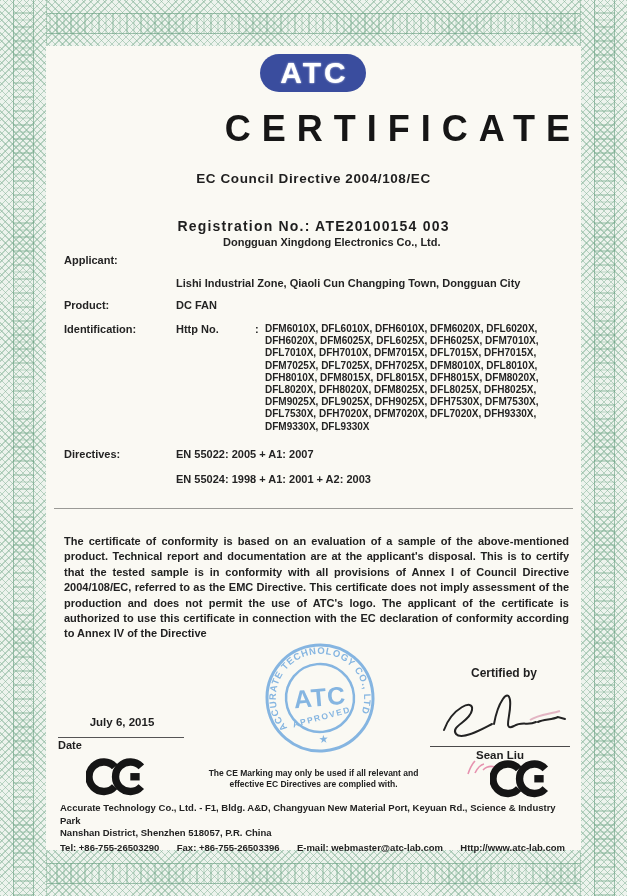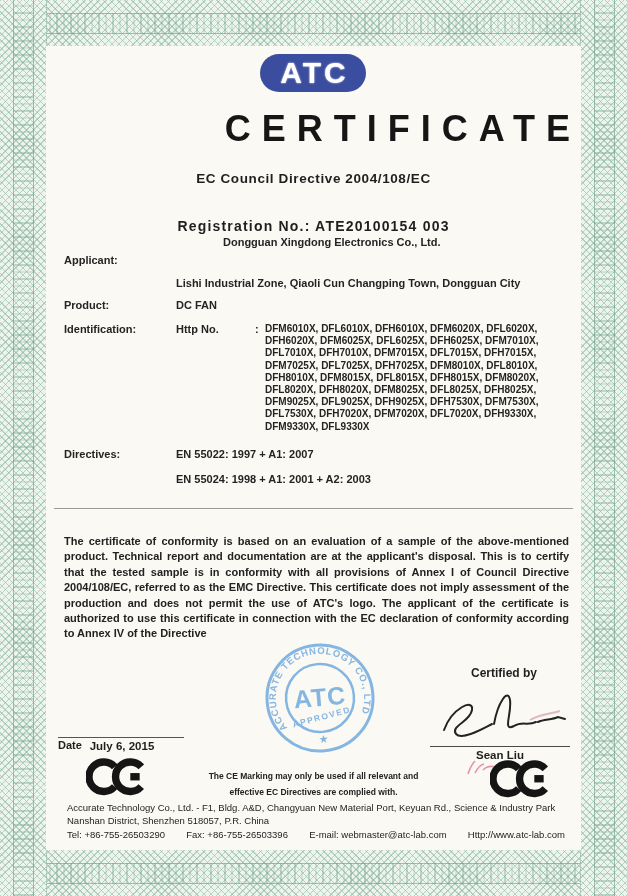--- a/index.html
+++ b/index.html
@@ -58,29 +58,29 @@
   .para{
     top:488px; left:18px; right:12px; text-align:justify;
     font-size:11px; font-weight:bold; line-height:15.4px; color:#222;
   }
   
   .stamp{left:218px; top:596px; transform:rotate(-5deg); opacity:.92;}
   .certified{left:398px; top:620px; width:120px; text-align:center; font-size:12px; font-weight:bold;}
   .sig-svg{left:388px; top:636px;}
   .sig-line{left:384px; top:700px; width:140px; border-top:1.5px solid #4a4a4a; height:0;}
   .sig-name{left:384px; top:703px; width:140px; text-align:center; font-size:11.5px; font-weight:bold;}
-  .date-val{left:16px; top:670px; width:120px; text-align:center; font-size:11.5px; font-weight:bold;margin-top:24px;}
+  .date-val{left:16px; top:670px; width:120px; text-align:center; font-size:11.5px; font-weight:bold;}
   .date-line{left:12px; top:691px; width:126px; border-top:1.5px solid #555; height:0;}
   .date-lbl{left:12px; top:693px; width:126px; text-align:left; font-size:11px; font-weight:bold;}
   .ce-left{left:40px; top:708px;}
   .ce-right{left:444px; top:710px;}
-  .ce-note{left:160px; top:722px; width:215px; text-align:center; font-size:8.5px; font-weight:bold; line-height:16px; color:#222;}
+  .ce-note{left:160px; top:722px; width:215px; text-align:center; font-size:8.5px; font-weight:bold; line-height:11px; color:#222;}
   .pink{left:418px; top:706px;}
   
-  .footer{left:14px; top:756px; right:16px; font-size:9.5px; font-weight:normal; line-height:12.5px; color:#232323;margin-left:7px;}
+  .footer{left:14px; top:756px; right:16px; font-size:9.5px; font-weight:bold; line-height:12.5px; color:#232323;}
   .footer .contacts{display:flex; justify-content:space-between; margin-top:2px;}
 </style>
 </head>
 <body>
 
 <div class="page">
 
   <div class="edge top h"></div>
   <div class="edge bottom h"></div>
   <div class="edge left v"></div>
@@ -110,21 +110,21 @@
 DFH6020X, DFM6025X, DFL6025X, DFH6025X, DFM7010X,
 DFL7010X, DFH7010X, DFM7015X, DFL7015X, DFH7015X,
 DFM7025X, DFL7025X, DFH7025X, DFM8010X, DFL8010X,
 DFH8010X, DFM8015X, DFL8015X, DFH8015X, DFM8020X,
 DFL8020X, DFH8020X, DFM8025X, DFL8025X, DFH8025X,
 DFM9025X, DFL9025X, DFH9025X, DFH7530X, DFM7530X,
 DFL7530X, DFH7020X, DFM7020X, DFL7020X, DFH9330X,
 DFM9330X, DFL9330X</div>
 
     <div class="abs lbl" style="left:18px; top:402px;">Directives:</div>
-    <div class="abs val" style="left:130px; top:402px;">EN 55022: 1997 + A1: 2007</div>
+    <div class="abs val" style="left:130px; top:402px;">EN 55022: 2005 + A1: 2007</div>
     <div class="abs val" style="left:130px; top:427px;">EN 55024: 1998 + A1: 2001 + A2: 2003</div>
 
     <div class="abs divider"></div>
 
     <div class="abs para">The certificate of conformity is based on an evaluation of a sample of the above-mentioned product. Technical report and documentation are at the applicant's disposal. This is to certify that the tested sample is in conformity with all provisions of Annex I of Council Directive 2004/108/EC, referred to as the EMC Directive. This certificate does not imply assessment of the production and does not permit the use of ATC's logo. The applicant of the certificate is authorized to use this certificate in connection with the EC declaration of conformity according to Annex IV of the Directive</div>
 
     <svg class="abs stamp" width="112" height="112" viewBox="0 0 112 112">
       <circle cx="56" cy="56" r="53" fill="none" stroke="#7cb0e0" stroke-width="3"></circle>
       <circle cx="56" cy="56" r="34" fill="none" stroke="#7cb0e0" stroke-width="2.5"></circle>
       <defs>

